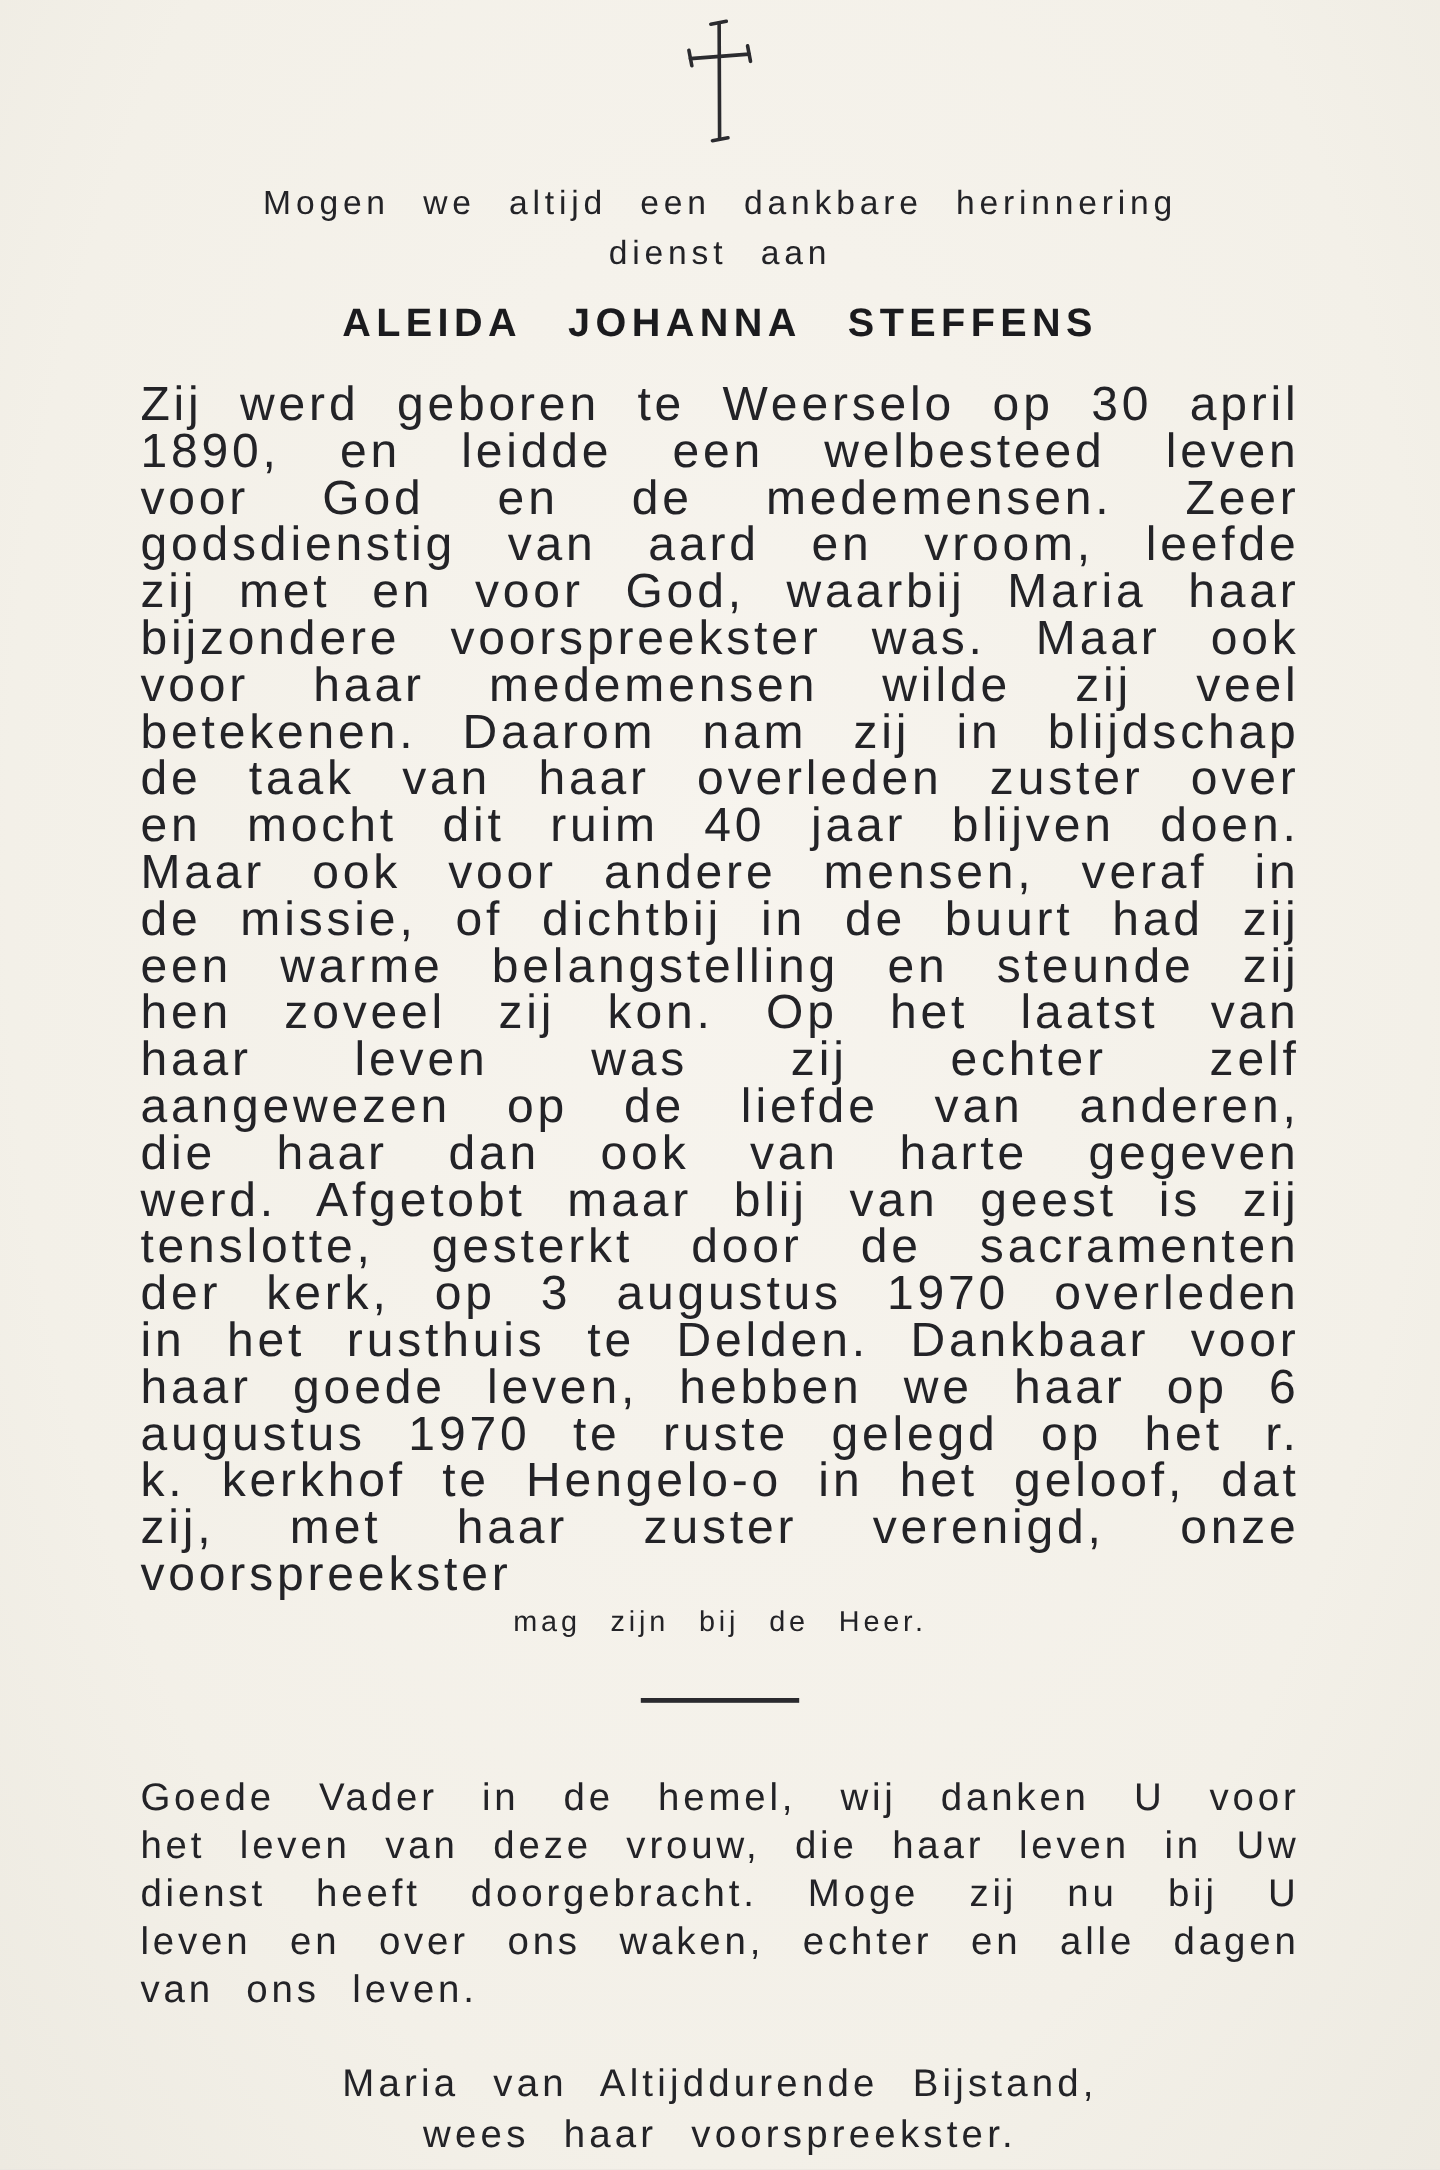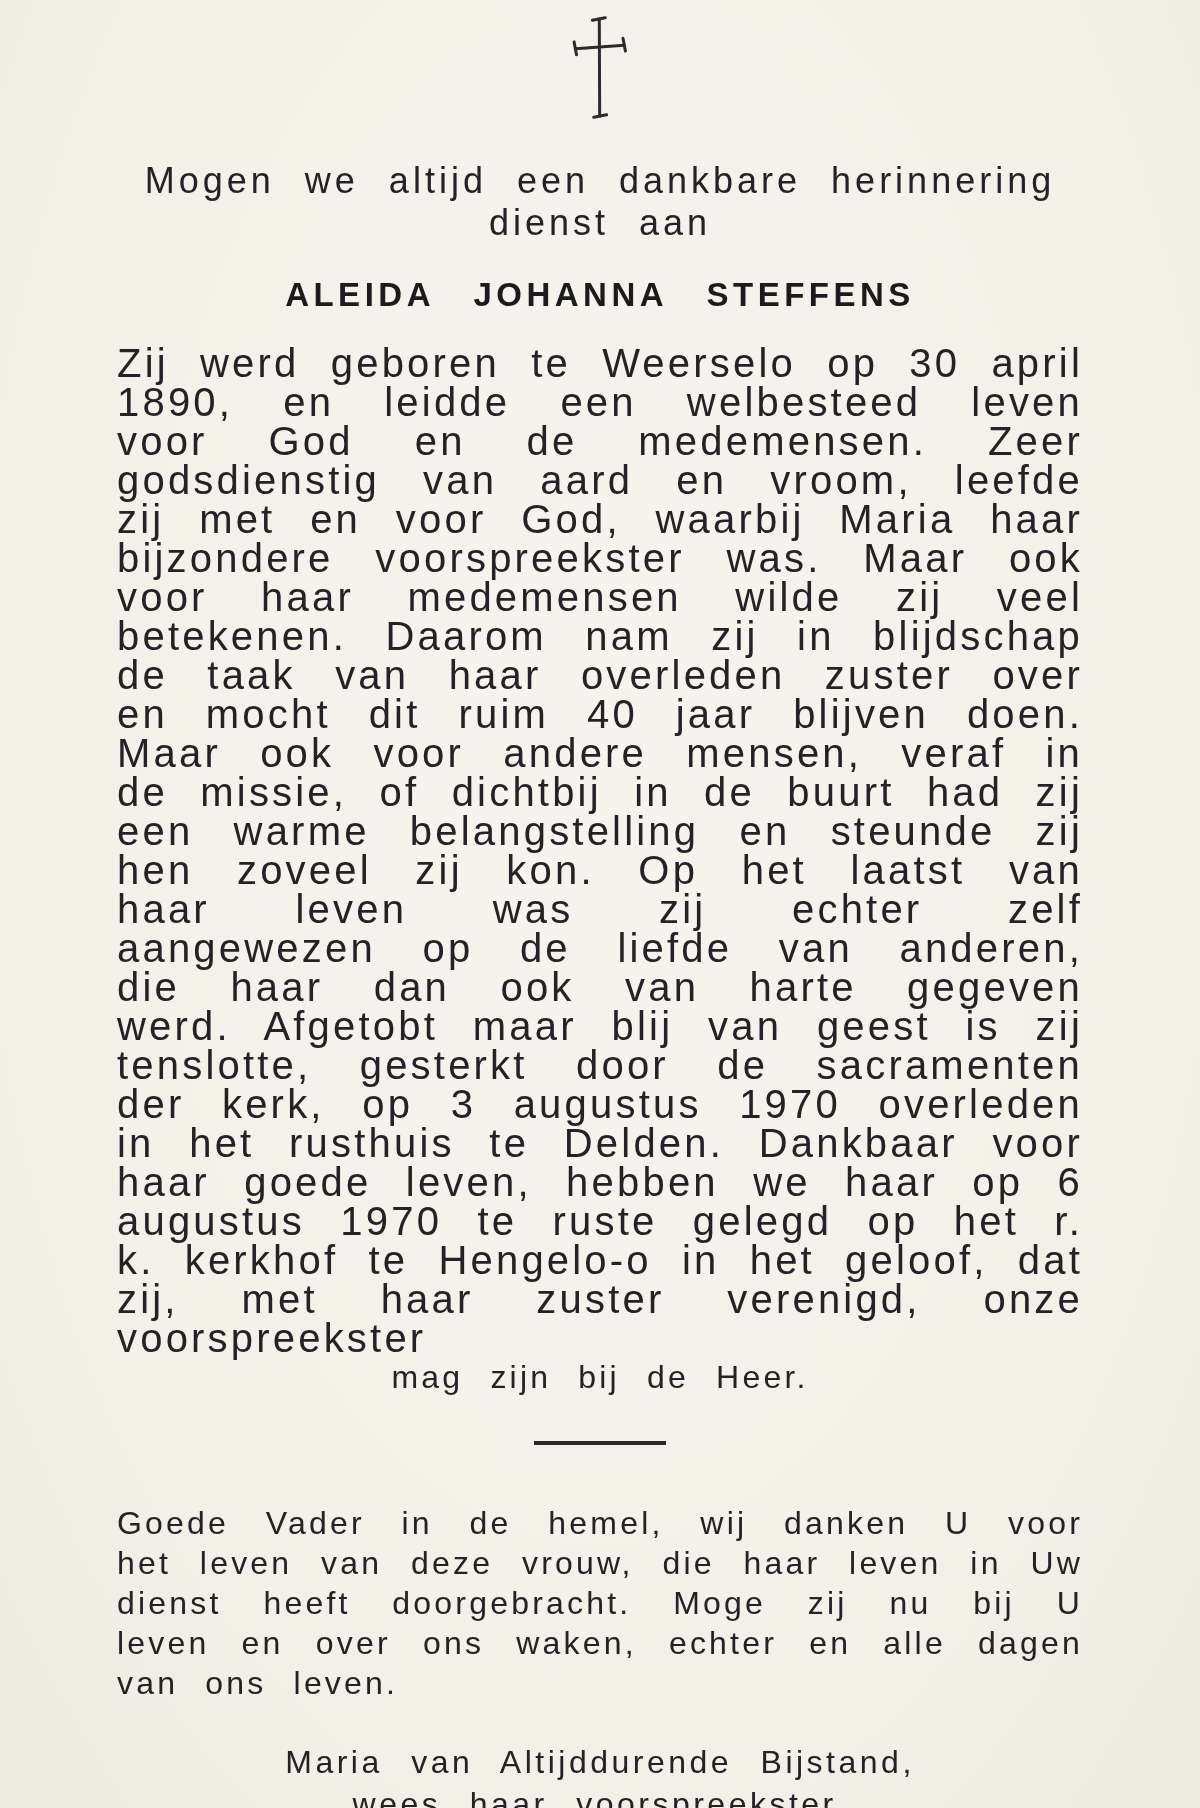--- a/index.html
+++ b/index.html
@@ -20,30 +20,30 @@
     color: #222226;
     overflow: hidden;
     box-sizing: border-box;
   }
   .cross-wrap {
     text-align: center;
     padding-top: 16px;
     height: 106px;
   }
   .intro {
-    margin-top: 38px;
+    margin-top: 26px;
     text-align: center;
-    font-size: 36px;
+    font-size: 28px;
     line-height: 42px;
     letter-spacing: 4px;
     word-spacing: 16px;
     color: #232327;
   }
   .deceased-name {
-    margin-top: 32px;
+    margin-top: 18px;
     text-align: center;
     font-size: 33px;
     font-weight: bold;
     letter-spacing: 4.5px;
     word-spacing: 26px;
     color: #1b1b1e;
   }
   .relation-line {
     margin-top: 32px;
     text-align: center;
@@ -59,21 +59,21 @@
     font-size: 40px;
     line-height: 39px;
     letter-spacing: 3.2px;
     word-spacing: 15px;
     color: #232327;
   }
   .biography-closing {
     width: 966px;
     margin: 0 auto;
     text-align: center;
-    font-size: 32px;
+    font-size: 24px;
     line-height: 39px;
     letter-spacing: 3.2px;
     word-spacing: 15px;
     color: #232327;
   }
   .section-divider {
     width: 132px;
     height: 4px;
     background: #2a2a2e;
     margin: 44px auto 0 auto;

